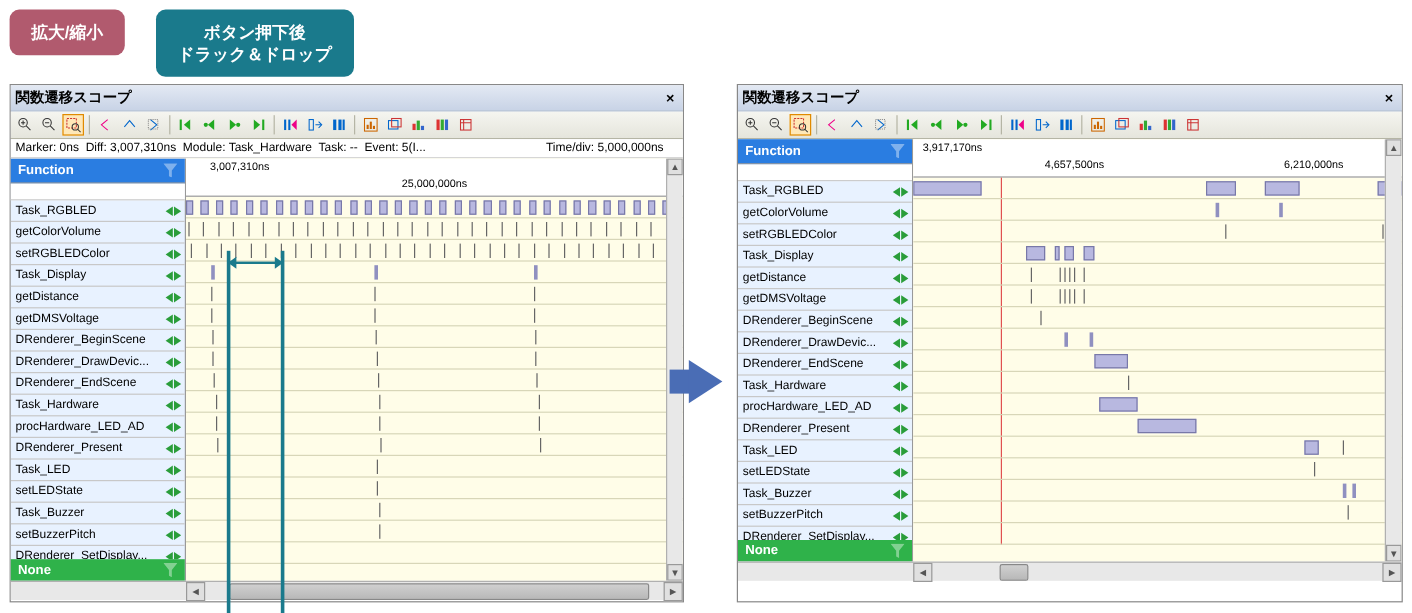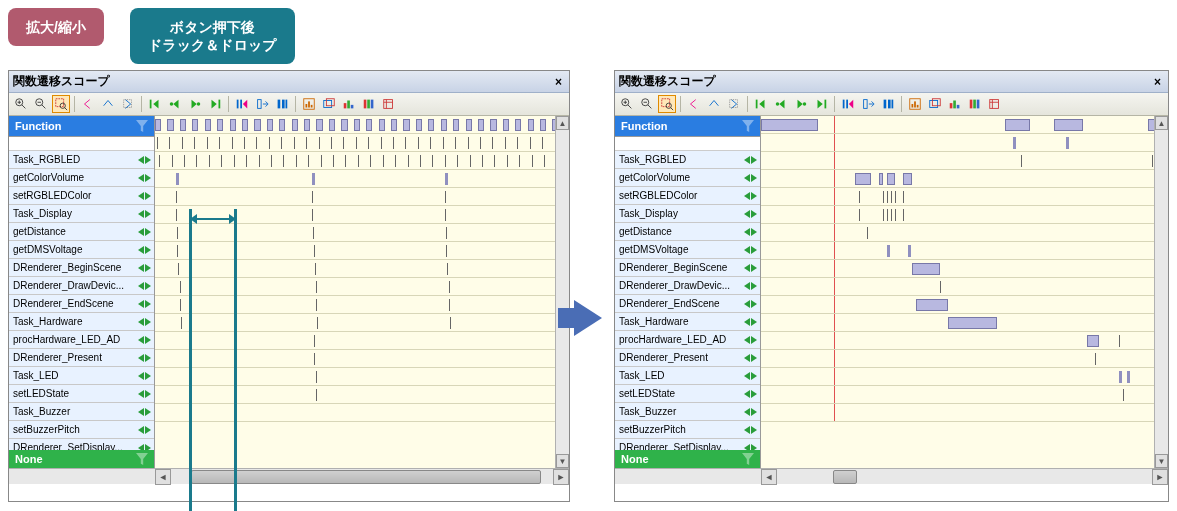--- a/index.html
+++ b/index.html
@@ -193,20 +193,28 @@
         </svg>
       </div>
       <div class="tbtn">
         <svg class="ticon" viewBox="0 0 16 16">
           <rect x="2" y="3" width="10" height="10" fill="none" stroke="#c33"></rect>
           <line x1="5" y1="3" x2="5" y2="13" stroke="#c33"></line>
           <line x1="2" y1="6" x2="12" y2="6" stroke="#c33"></line>
         </svg>
       </div>
     </div>
+  <div class="info">
+    <span>Marker: 0ns</span>&nbsp;
+    <span>Diff: 3,007,310ns</span>&nbsp;
+    <span>Module: Task_Hardware</span>&nbsp;
+    <span>Task: --</span>&nbsp;
+    <span>Event: 5(I...</span>
+    <span class="right-info">Time/div: 5,000,000ns</span>
+  </div>
   <div class="content">
     <div class="leftcol">
       <div class="hdr-func">
         <span>Function</span>
         <span class="filter-icon"></span>
       </div>
       <div style="height:14px;background:#fff;border-bottom:1px solid #ccc"></div>
       <div class="rows" id="fnrows-left">
           <div class="row">
             <span>Task_RGBLED</span>
@@ -327,20 +335,24 @@
               <span class="arr arr-r"></span>
             </span>
           </div>
         </div>
       <div class="footer-none">
         <span>None</span>
         <span class="filter-icon"></span>
       </div>
     </div>
     <div class="chartcol">
+      <div class="ruler">
+        <span class="diffval" style="left:20px">3,007,310ns</span>
+        <span class="lab" style="left:50%">25,000,000ns</span>
+      </div>
       <div id="lanes-left">
           <div class="lane">
             <div class="bar" style="left: 0%; width: 1.5%;"></div>
             <div class="bar" style="left: 3%; width: 1.5%;"></div>
             <div class="bar" style="left: 6%; width: 1.5%;"></div>
             <div class="bar" style="left: 9%; width: 1.5%;"></div>
             <div class="bar" style="left: 12%; width: 1.5%;"></div>
             <div class="bar" style="left: 15%; width: 1.5%;"></div>
             <div class="bar" style="left: 18%; width: 1.5%;"></div>
             <div class="bar" style="left: 21%; width: 1.5%;"></div>
@@ -772,20 +784,25 @@
               <span class="arr arr-r"></span>
             </span>
           </div>
         </div>
       <div class="footer-none">
         <span>None</span>
         <span class="filter-icon"></span>
       </div>
     </div>
     <div class="chartcol">
+      <div class="ruler">
+        <span class="diffval" style="left:8px">3,917,170ns</span>
+        <span class="lab" style="left:33%">4,657,500ns</span>
+        <span class="lab" style="left:82%">6,210,000ns</span>
+      </div>
       <div id="lanes-right" style="position:relative">
         <div class="marker-line" style="left:18%"></div>
       <div class="lane">
             <div class="bar" style="left: 0%; width: 14%;"></div>
             <div class="bar" style="left: 60%; width: 6%;"></div>
             <div class="bar" style="left: 72%; width: 7%;"></div>
             <div class="bar" style="left: 95%; width: 5%;"></div>
           </div>
           <div class="lane">
             <div class="tick thick" style="left: 62%;"></div>

